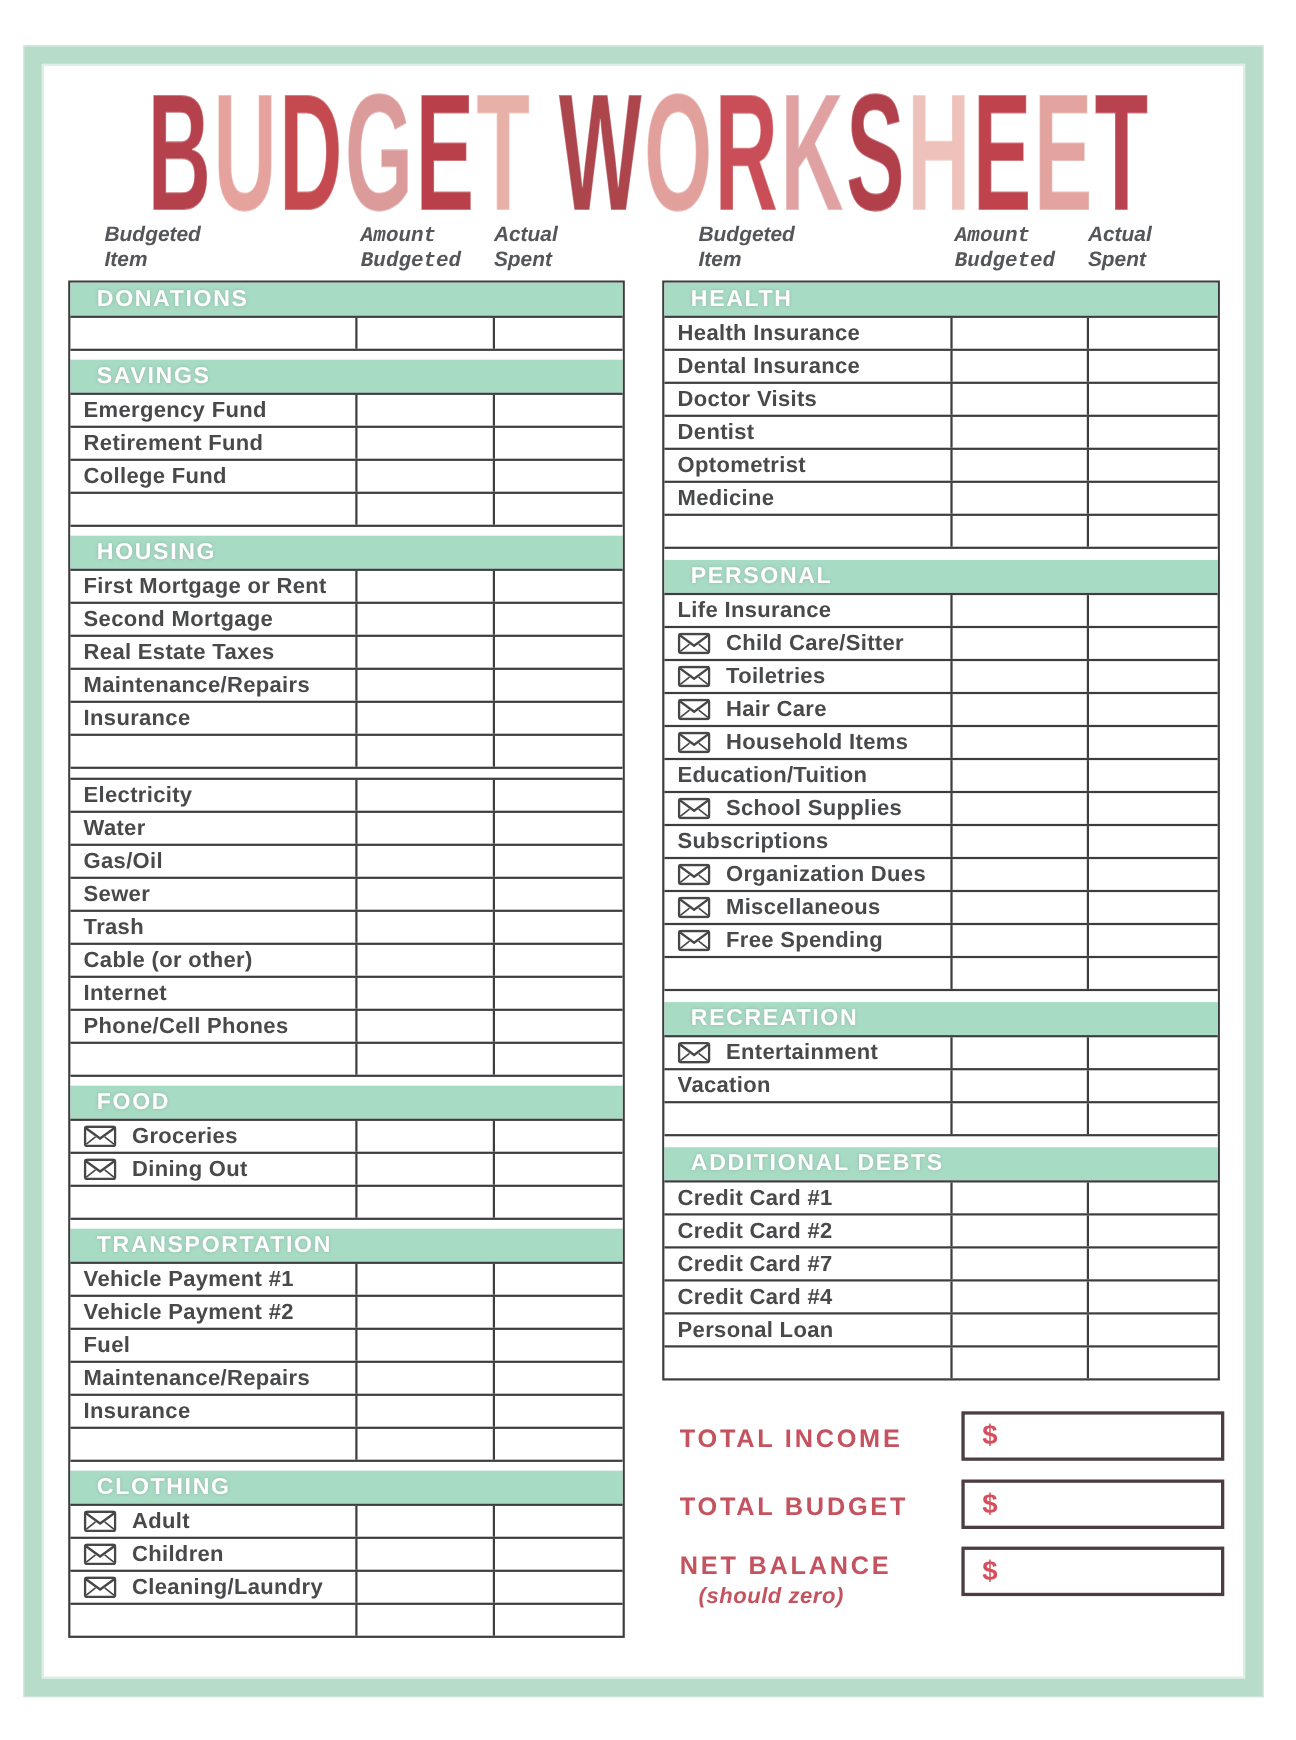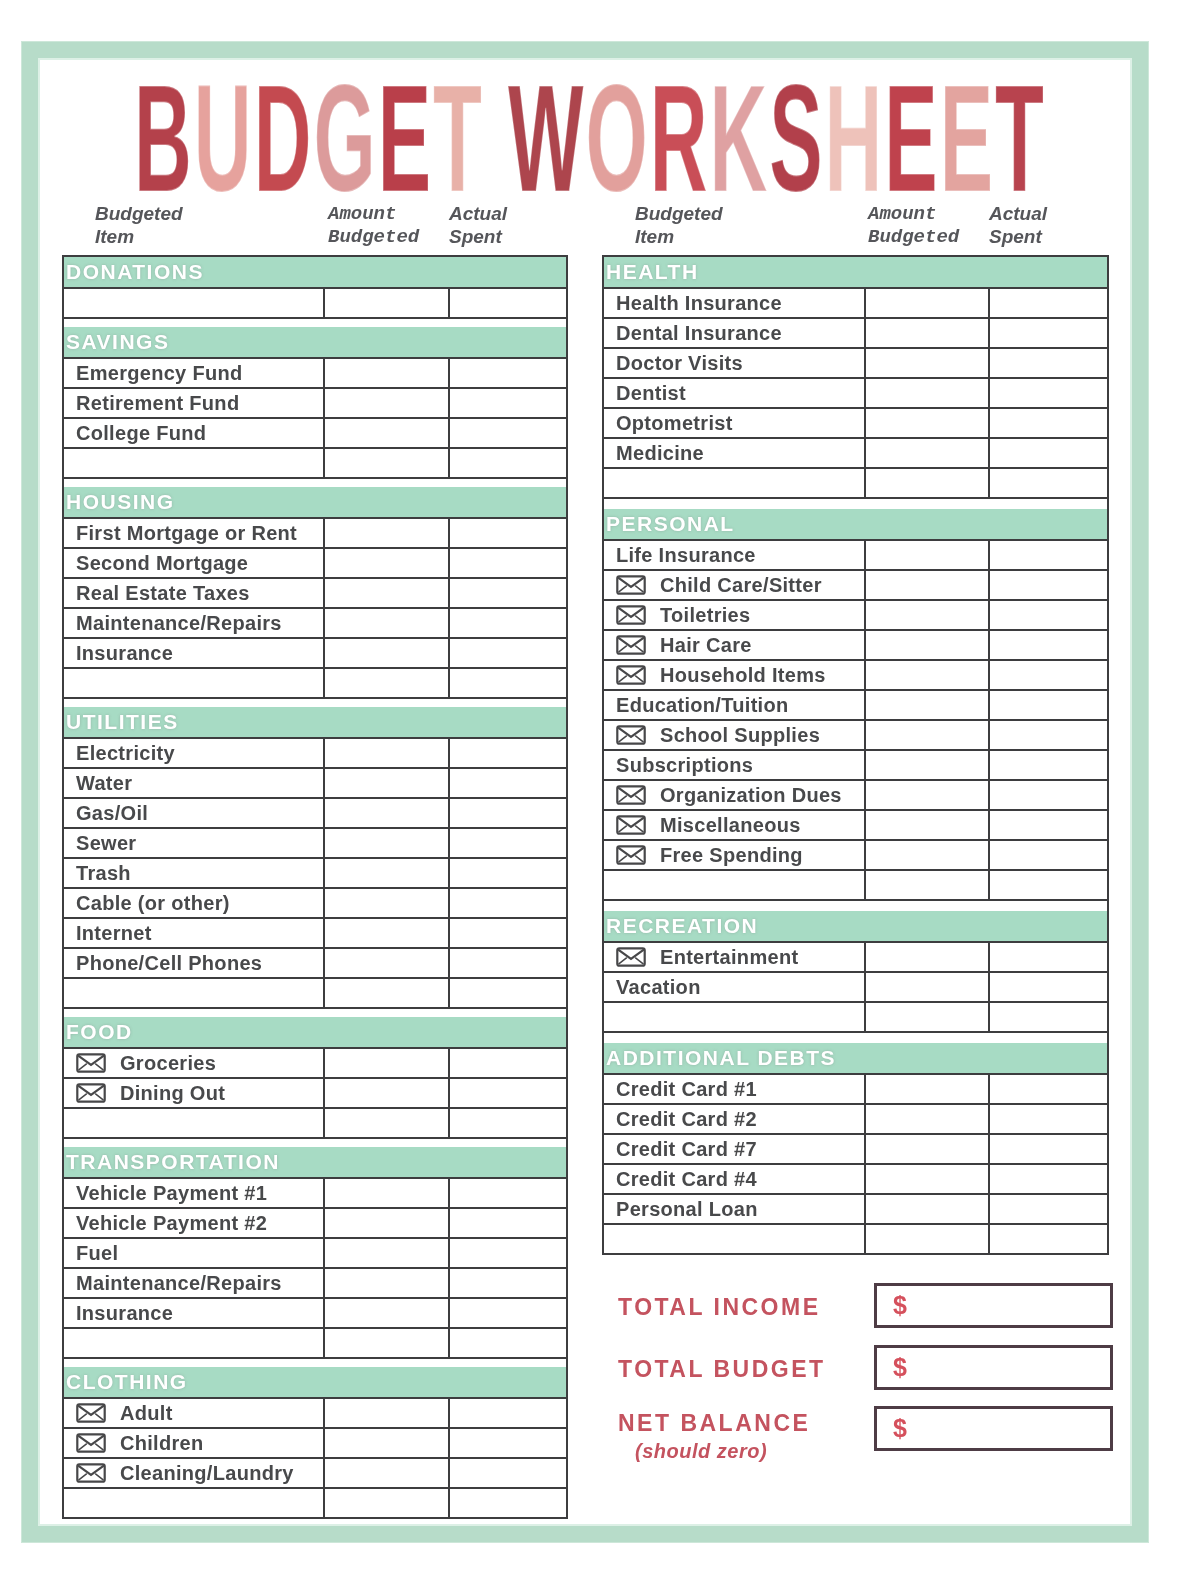--- a/index.html
+++ b/index.html
@@ -37,21 +37,21 @@
   .hdr.h3{left:387px;width:120px;}
   
   .btable{
     position:absolute;top:255px;box-sizing:border-box;background:#fff;
     border:2px solid #3d3d3f;
   }
   #table-left{left:62px;width:506px;}
   #table-right{left:602px;width:507px;}
   .sec-header{
     height:30px;background:#a7dbc4;display:flex;align-items:center;
-    padding-left:2px;box-sizing:border-box;
+    padding-left:24px;box-sizing:border-box;
   }
   .sec-title{
     color:#ffffff;font-weight:bold;font-size:21px;letter-spacing:1.5px;
     text-shadow:0 0 3px rgba(110,110,110,0.35);
   }
   .gap{height:10px;border-top:2px solid #3d3d3f;background:#fff;}
   #table-left .gap{height:8px;}
   .row{
     height:30px;border-top:2px solid #3d3d3f;display:flex;box-sizing:border-box;
   }
@@ -219,23 +219,20 @@
       </div>
       <div class="cell c2"></div>
       <div class="cell c3"></div>
     </div>
     <div class="row">
       <div class="cell c1"></div>
       <div class="cell c2"></div>
       <div class="cell c3"></div>
     </div>
     <div class="gap"></div>
-    <div class="sec-header">
-      <span class="sec-title">UTILITIES</span>
-    </div>
     <div class="row">
       <div class="cell c1">
         <span>Electricity</span>
       </div>
       <div class="cell c2"></div>
       <div class="cell c3"></div>
     </div>
     <div class="row">
       <div class="cell c1">
         <span>Water</span>

